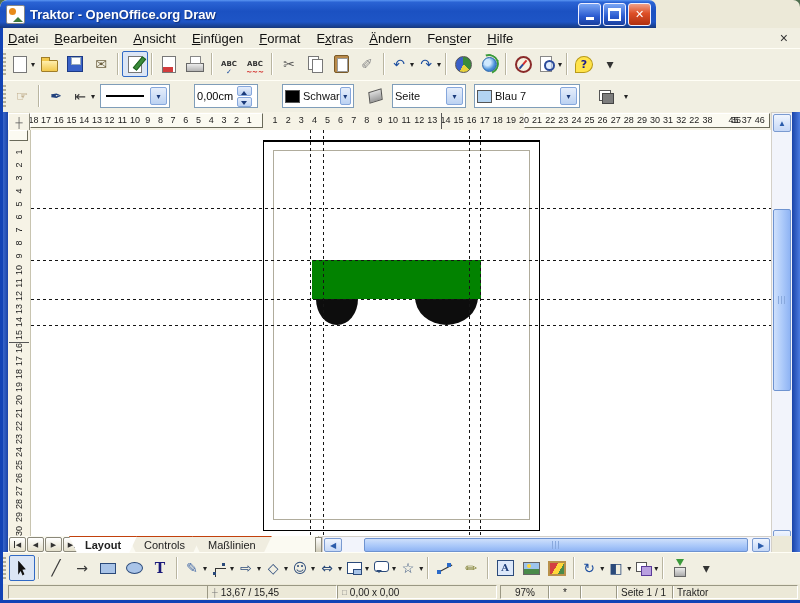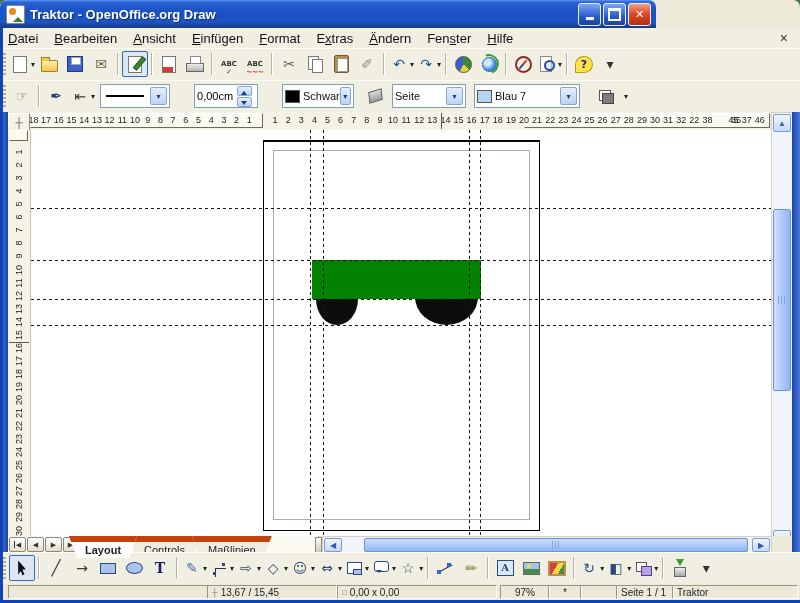--- a/index.html
+++ b/index.html
@@ -133,21 +133,21 @@
   #hsb{position:absolute;left:322px;top:0;width:448px;height:16px;background:#f2f4fb;border:1px solid #d4d0c8;}
   
   #bottomrow{position:absolute;left:0;top:536px;width:800px;height:16px;background:#ece9d8;}
   #tabstripbg{position:absolute;left:8px;top:0;width:310px;height:16px;background:#fbfaf2;border-bottom:1px solid #b8b4a0;border-right:1px solid #b8b4a0;}
   #tabnav{position:absolute;left:9px;top:1px;display:flex;gap:1px;}
   .navbtn{width:15px;height:13px;background:linear-gradient(#fff,#e4e0cc);border:1px solid #8a887a;border-radius:2px;
     display:flex;align-items:center;justify-content:center;font-size:7px;color:#333;gap:1px;}
   .navbtn .bar{width:1px;height:7px;background:#333;}
   #tabs{position:absolute;left:78px;top:0;display:flex;height:16px;}
   .tab{height:16px;display:flex;align-items:center;padding:0 16px;font-size:11px;color:#222;background:#f0ede0;
-    clip-path:polygon(0 0,100% 0,calc(100% - 8px) 100%,8px 100%);margin-left:-9px;border-top:6px solid #c2410c;}
+    clip-path:polygon(0 0,100% 0,calc(100% - 8px) 100%,8px 100%);margin-left:-9px;border-top:1px solid #c2410c;}
   .tab.active{background:#fff;font-weight:bold;z-index:2;}
   #splitter{position:absolute;left:315px;top:1px;width:5px;height:14px;background:linear-gradient(#fff,#cfcbb8);border:1px solid #8a887a;}
   
   #statusbar{position:absolute;left:0;top:584px;width:800px;height:16px;background:#ece9d8;font-size:10px;color:#222;}
   .sfield{position:absolute;top:1px;height:12px;border:1px solid;border-color:#9a9884 #fff #fff #9a9884;
     display:flex;align-items:center;padding:0 4px;gap:3px;white-space:nowrap;overflow:hidden;}
   .sficon{font-size:8px;color:#777;}
   
   #frame{position:absolute;left:0;top:28px;width:800px;height:575px;border:3px solid #1243b5;border-top:none;pointer-events:none;z-index:40;}
   .edge{position:absolute;top:112px;width:8px;height:440px;background:linear-gradient(90deg,#4a7ae0,#1a44a8);z-index:30;}

